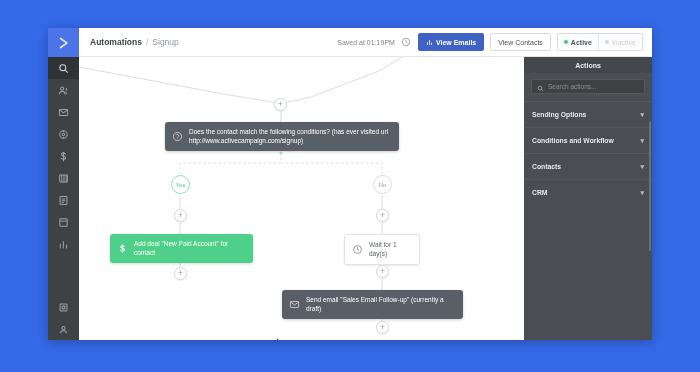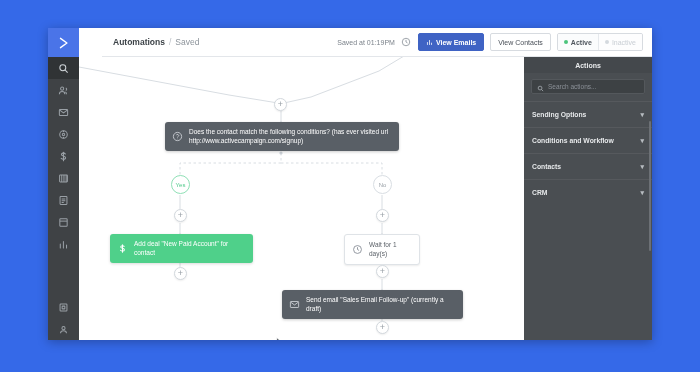--- a/index.html
+++ b/index.html
@@ -80,21 +80,20 @@
   
   #topbar {
     height: 29px;
     flex: 0 0 29px;
     background: #ffffff;
     border-bottom: 1px solid #e3e6ea;
     display: flex;
     align-items: center;
     padding: 0 9px 0 11px;
     gap: 6px;
-    margin-left: 23px;
   }
   #breadcrumb {
     display: flex;
     align-items: baseline;
     gap: 4px;
     font-size: 8.5px;
     white-space: nowrap;
   }
   #breadcrumb .crumb-root { color: #3d4348; font-weight: bold; }
   #breadcrumb .crumb-sep { color: #b9bec4; }
@@ -418,21 +417,21 @@
         </span>
       </div>
     </div>
 
     <div id="main-col">
 
       <div id="topbar">
         <div id="breadcrumb">
           <span class="crumb-root">Automations</span>
           <span class="crumb-sep">/</span>
-          <span class="crumb-leaf">Saved</span>
+          <span class="crumb-leaf">Signup</span>
         </div>
 
         <div class="topbar-gap"></div>
 
         <div id="saved-status">Saved at 01:19PM</div>
 
         <div id="history-icon">
           <svg viewBox="0 0 24 24" fill="none" stroke="currentColor" stroke-width="2">
               <circle cx="12" cy="12" r="9"></circle>
               <path d="M12 6.8V12l3.6 2.2"></path>

